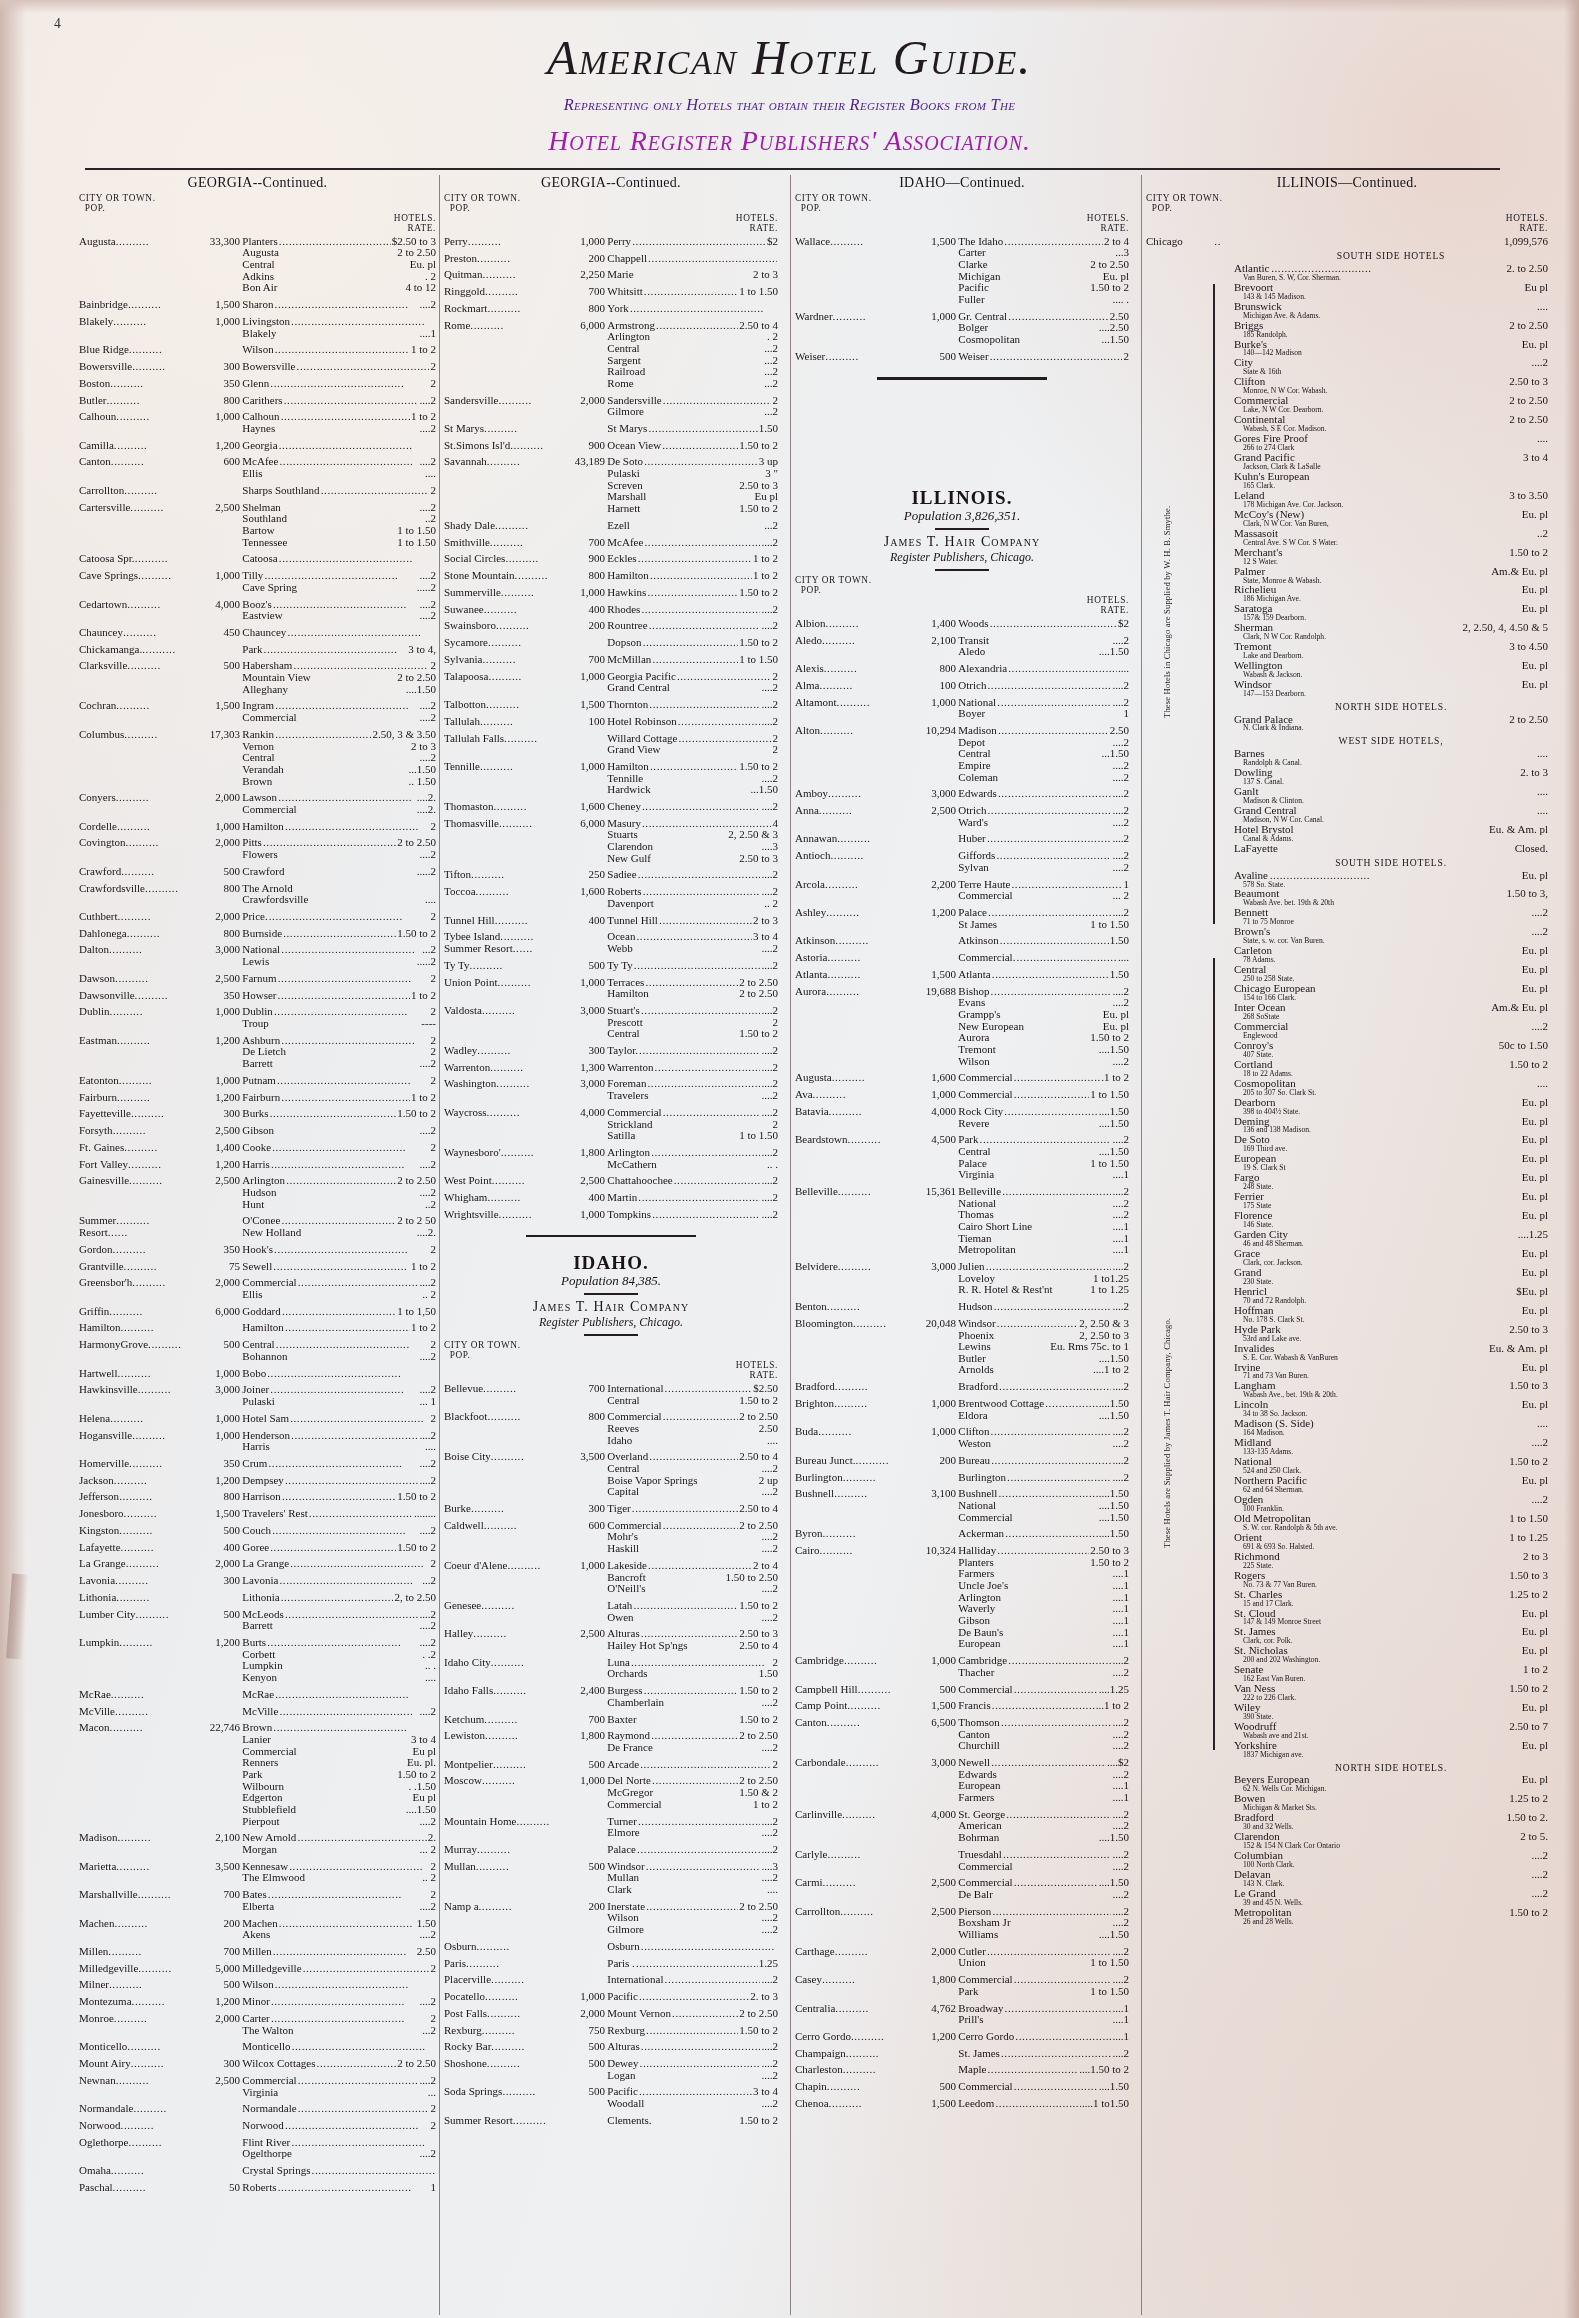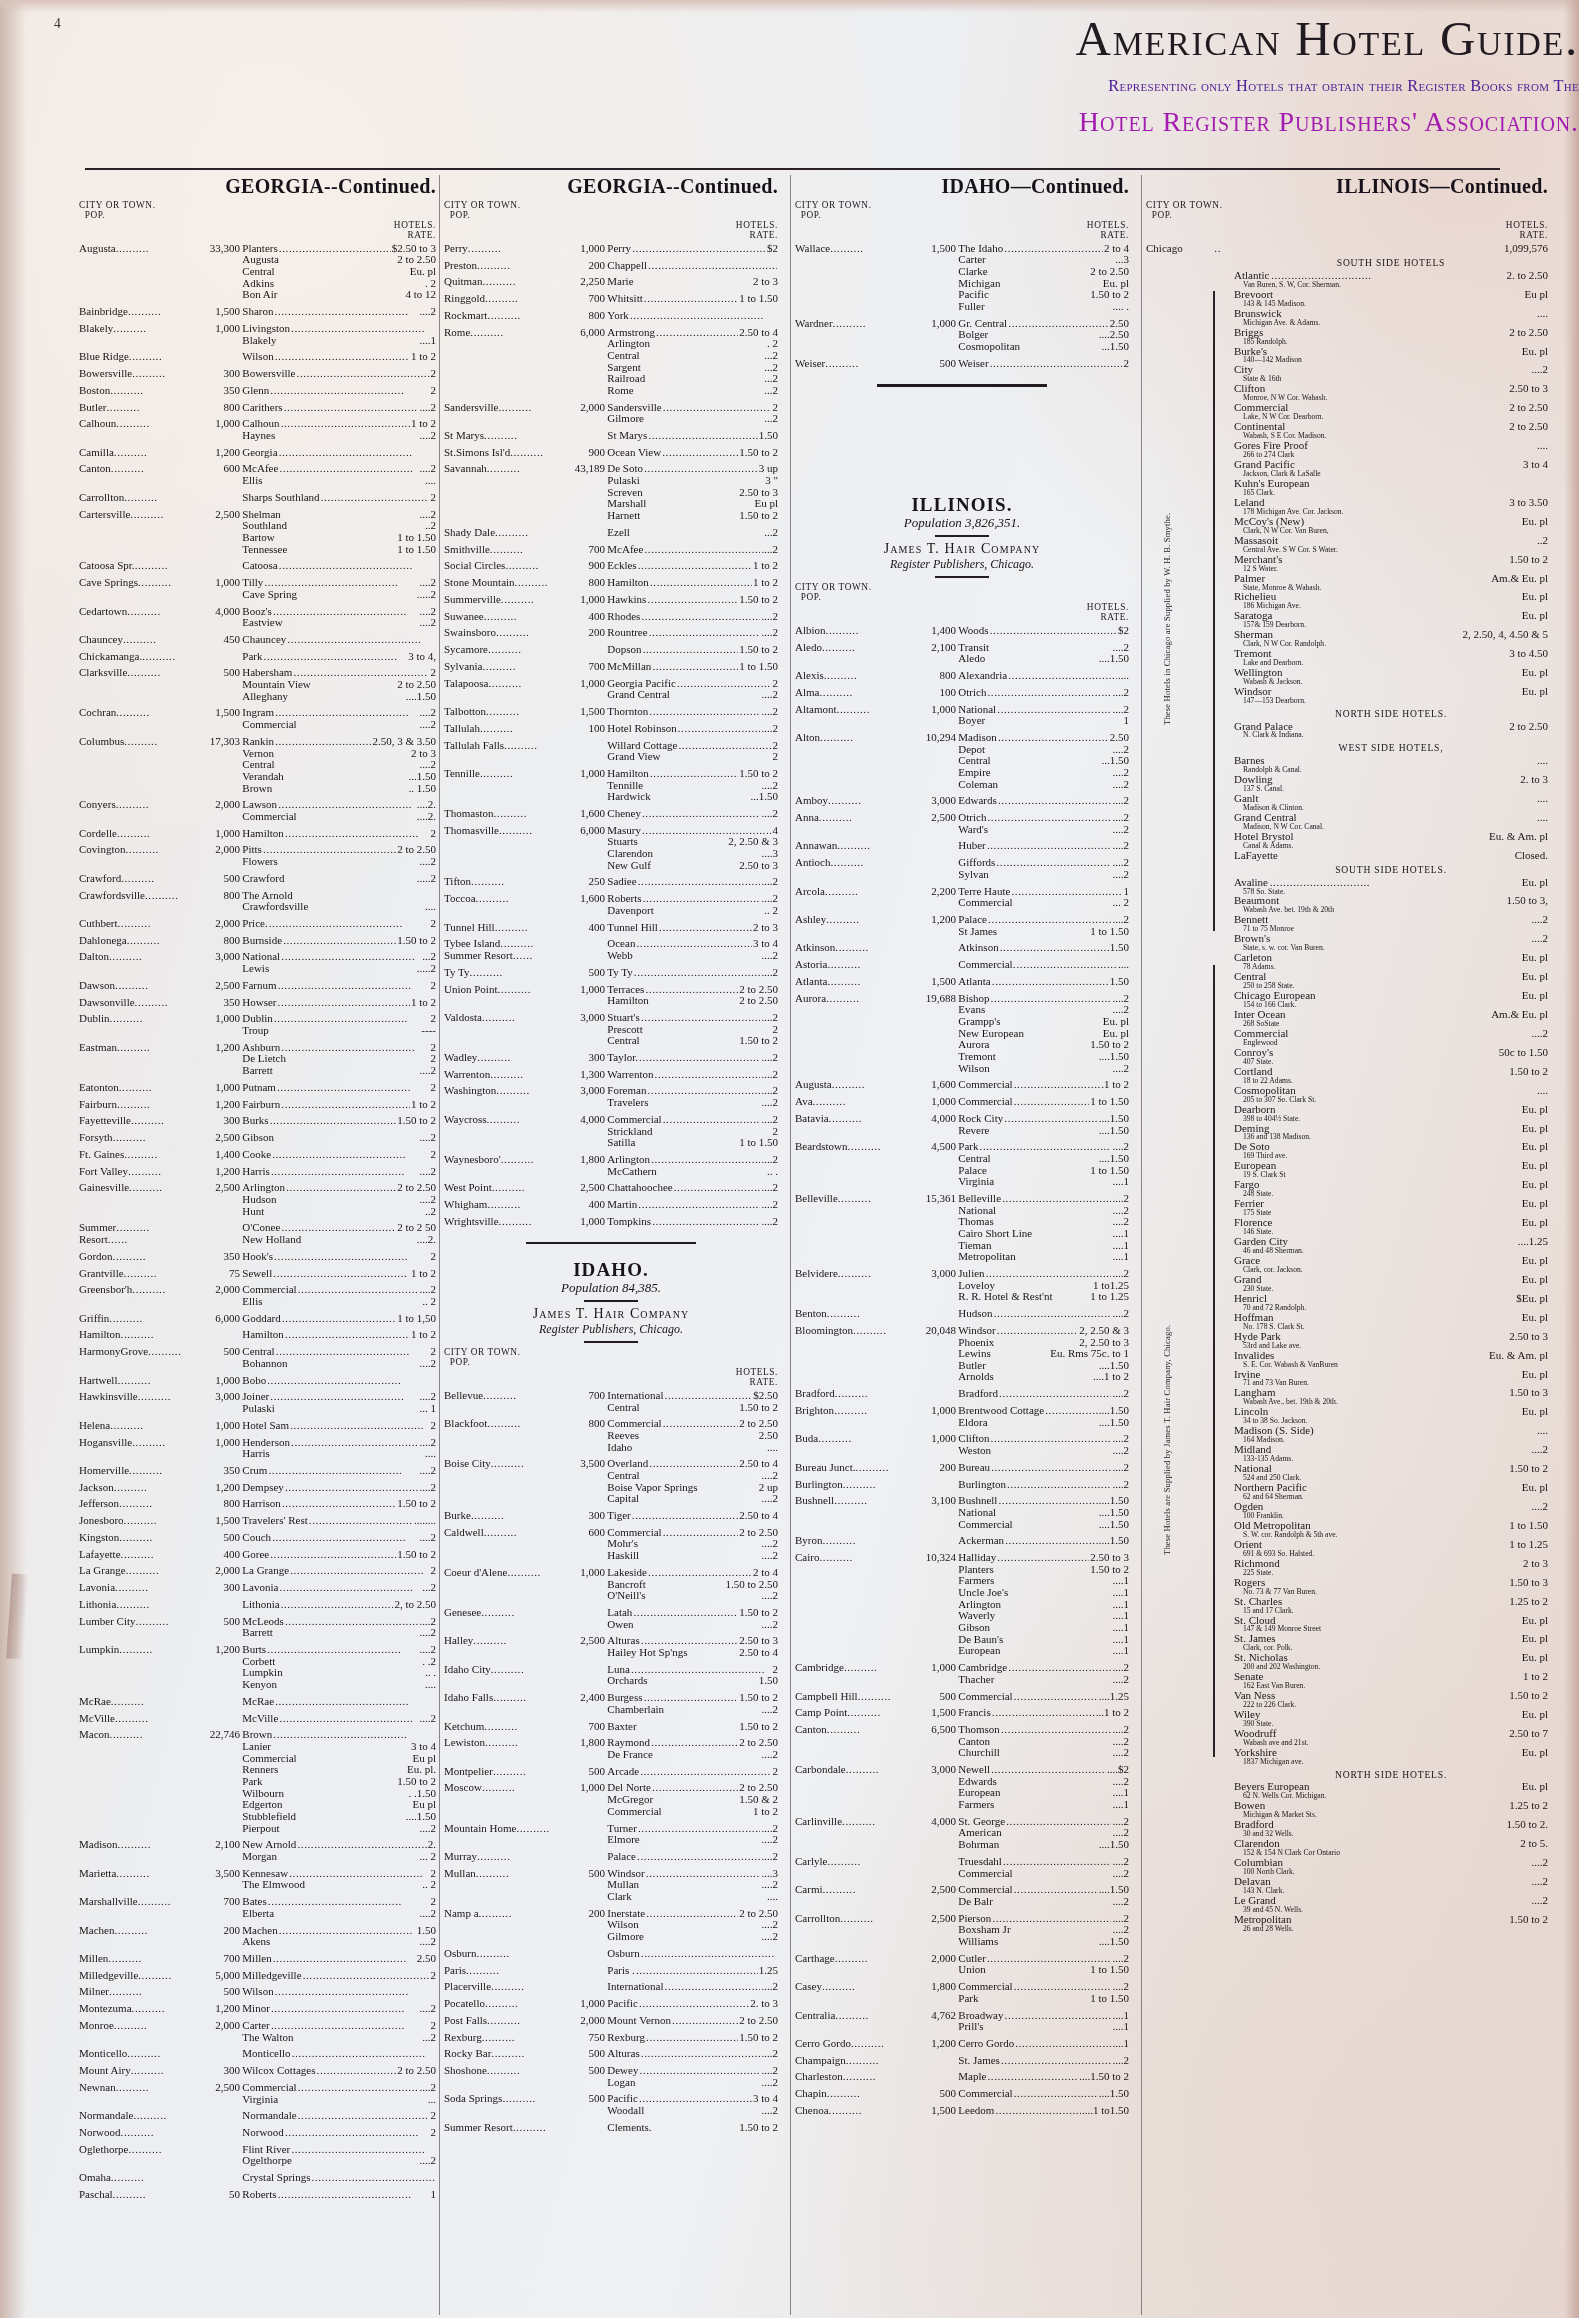--- a/index.html
+++ b/index.html
@@ -26,41 +26,41 @@
     background:linear-gradient(180deg,#d8c3bb 0%, rgba(216,195,187,0) 100%);}
   .edge-right{position:absolute;right:0;top:0;bottom:0;width:14.7px;
     background:linear-gradient(270deg,#c9aaa1 0%, rgba(201,170,161,0) 100%);}
   .tearmark{position:absolute;left:9px;top:1574px;width:17px;height:85px;
     background:linear-gradient(90deg,#b9a098,rgba(185,160,152,0));transform:rotate(4deg);}
 
   .sheet{position:absolute;inset:0;}
 
   
   .folio{position:absolute;left:54px;top:16px;font-size:13.6px;font-family:"Liberation Serif",serif;color:#3a3038;}
-  .masthead{position:absolute;left:0;right:0;top:10px;text-align:right;}
+  .masthead{position:absolute;left:0;right:0;top:29px;text-align:center;font-style:italic;}
   .masthead h1{
     margin:0;font-family:"Liberation Serif",serif;font-weight:400;
     font-size:49px;letter-spacing:1.7px;color:#211a20;
     font-variant:small-caps;text-transform:capitalize;
   }
   .sub1{margin-top:9px;font-size:16.4px;font-variant:small-caps;letter-spacing:0.3px;color:#4c1d95;}
   .sub2{margin-top:10.2px;font-size:28px;font-variant:small-caps;letter-spacing:0.9px;color:#a21caf;}
   .rule-top{position:absolute;left:85px;right:79px;top:168px;height:1.7px;background:#2a2228;}
 
   
   .cols{position:absolute;left:79px;right:68px;top:173px;bottom:4.5px;}
   .col{position:absolute;top:0;bottom:0;}
   .col.c1{left:0;width:357px;}
   .col.c2{left:365px;width:334px;}
   .col.c3{left:716px;width:334px;}
   .col.c4{left:1067px;width:402px;}
   .vrule{position:absolute;top:2.3px;bottom:0;width:1.1px;background:#8d8189;}
   .v1{left:360px;} .v2{left:711px;} .v3{left:1062px;}
 
-  .sec-title{text-align:right;font-size:20px;font-weight:700;letter-spacing:0.3px;margin:2.3px 0 1.7px;color:#17121a;}
+  .sec-title{text-align:center;font-size:14px;font-weight:400;letter-spacing:0.3px;margin:2.3px 0 1.7px;color:#17121a;}
   .colhead{display:flex;font-size:9.3px;font-variant:small-caps;letter-spacing:0.6px;margin-bottom:2.8px;color:#1d1820;flex-direction:column;}
   .colhead .h-city{flex:0 0 auto;}
   .colhead .h-pop{margin-left:5.7px;}
   .colhead .h-hot{margin-left:auto;}
   .colhead .h-rate{margin-left:auto;}
 
   .state-block{text-align:center;margin:8px 0 3.4px;}
   .state-name{font-size:19px;font-weight:700;letter-spacing:1.1px;font-variant:small-caps;}
   .state-pop{font-size:13px;font-style:italic;font-family:"Liberation Serif",serif;margin-top:-1.1px;}
   .mini-rule{width:54px;height:1.7px;background:#241c22;margin:4px auto;}

